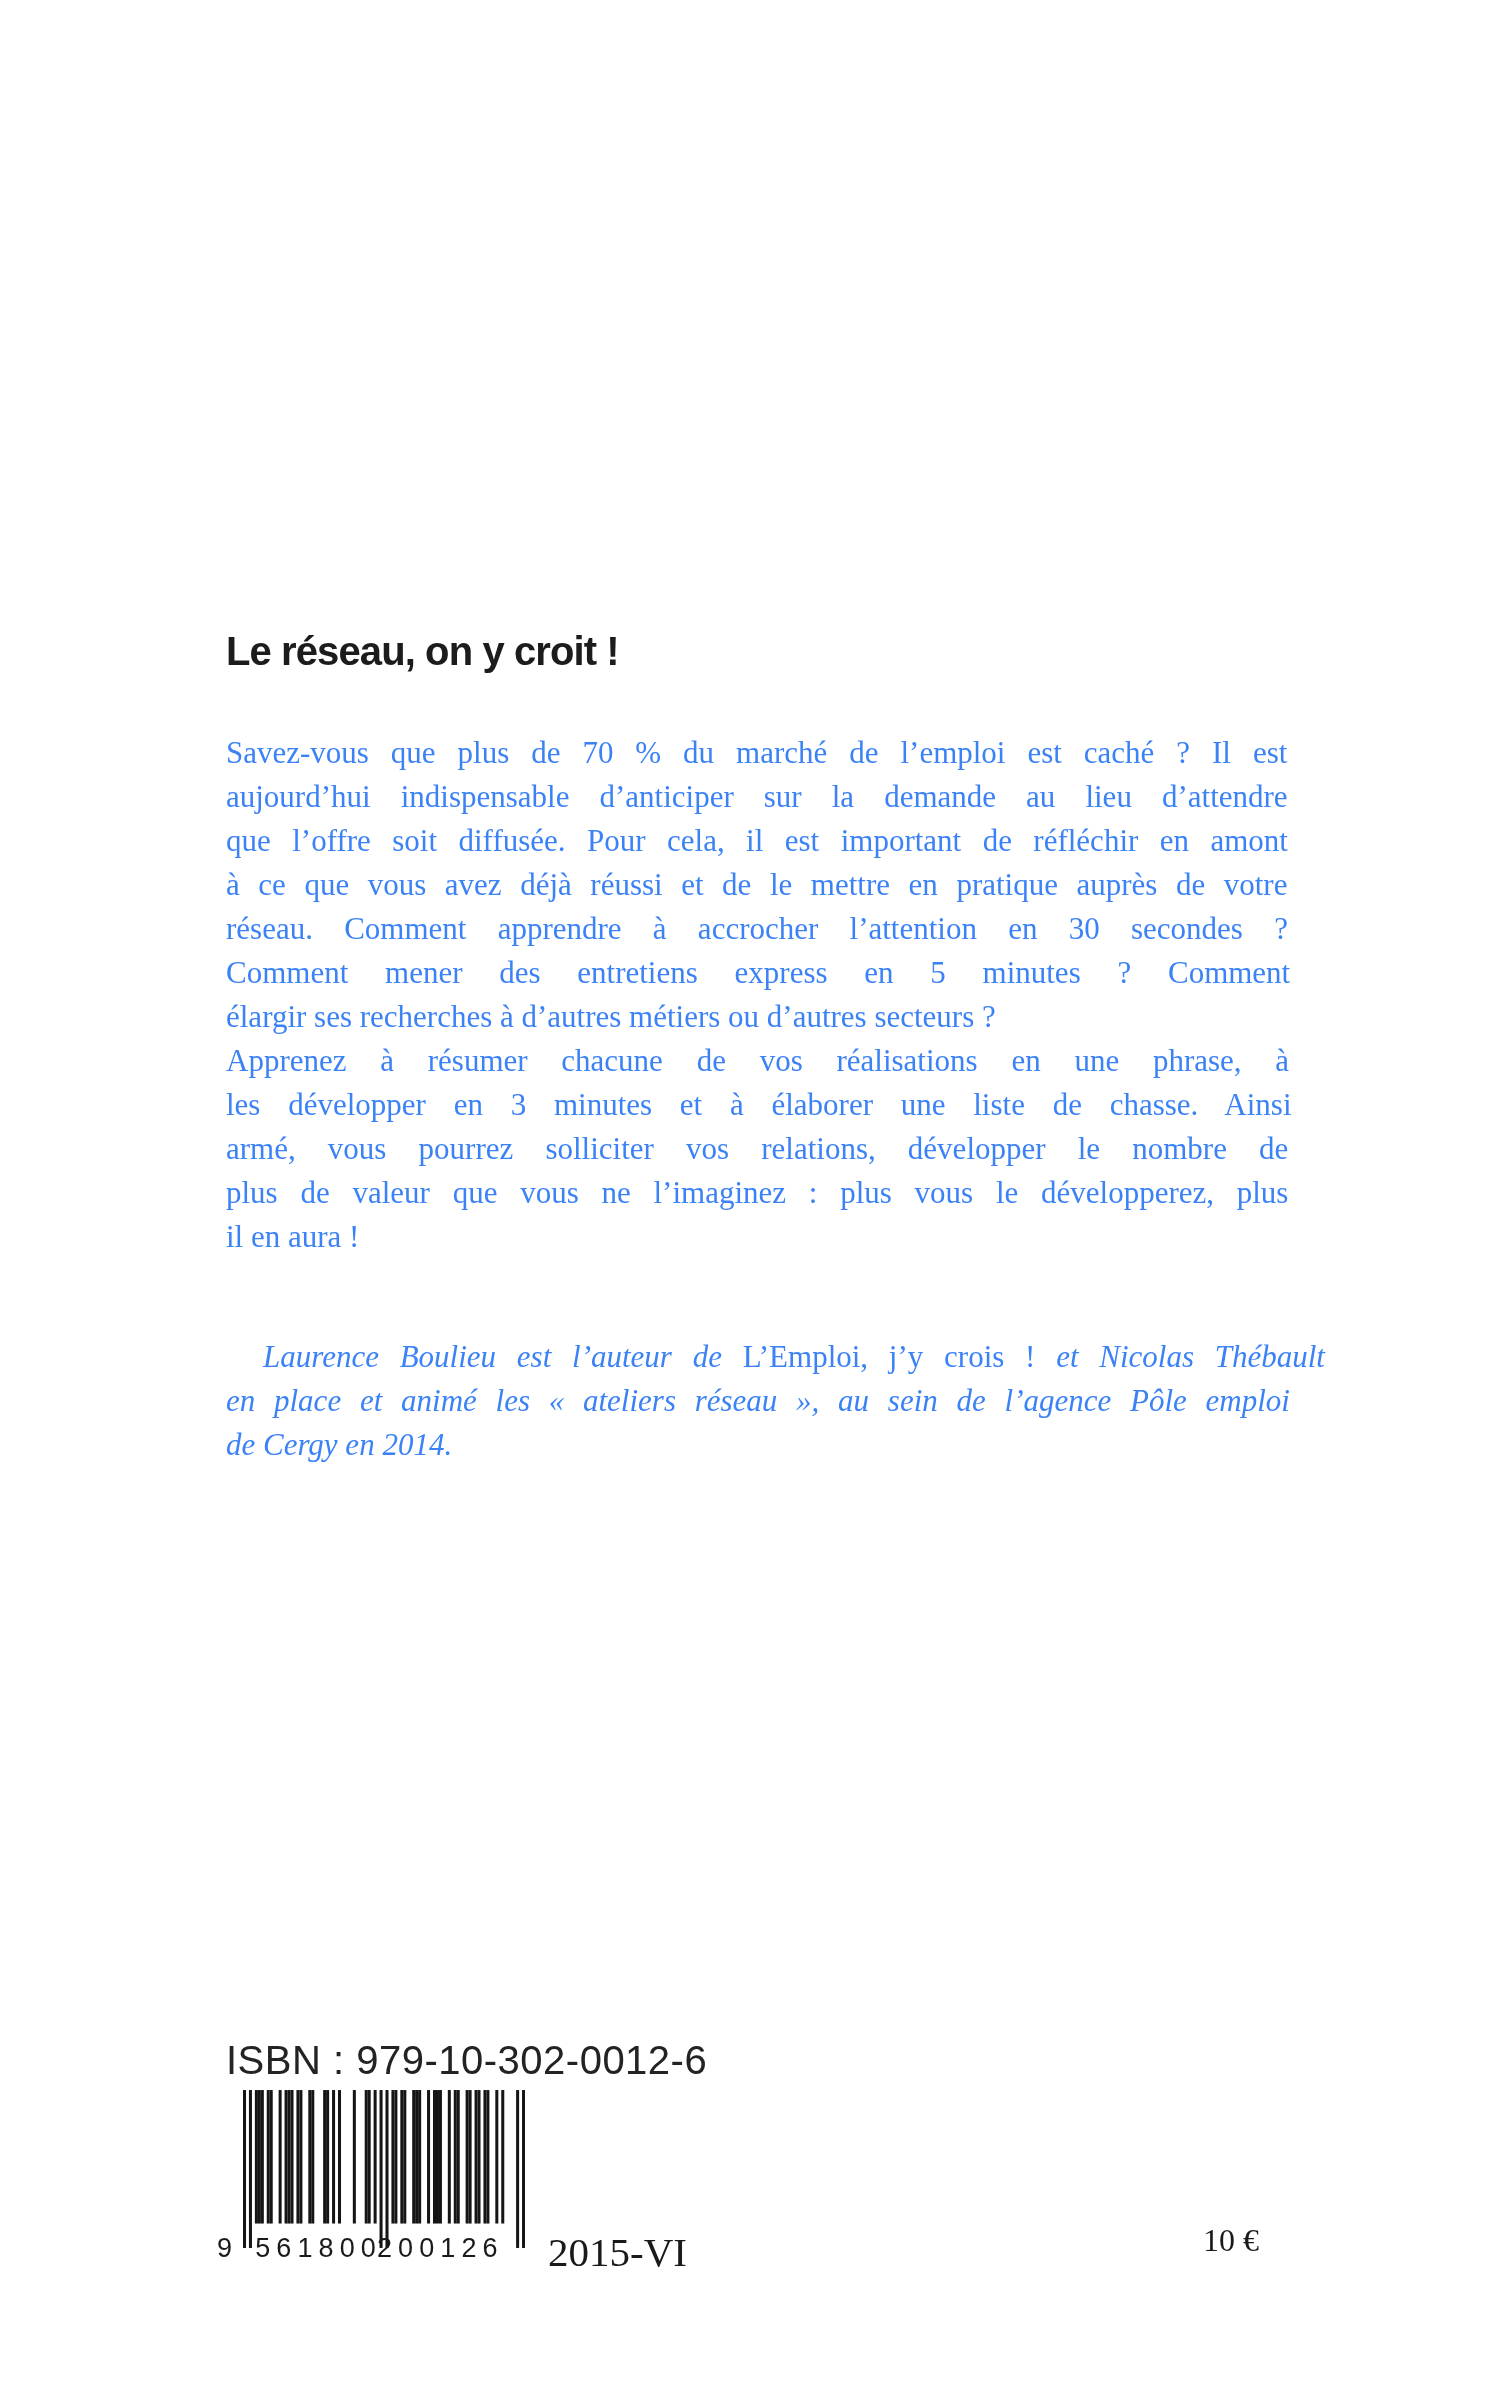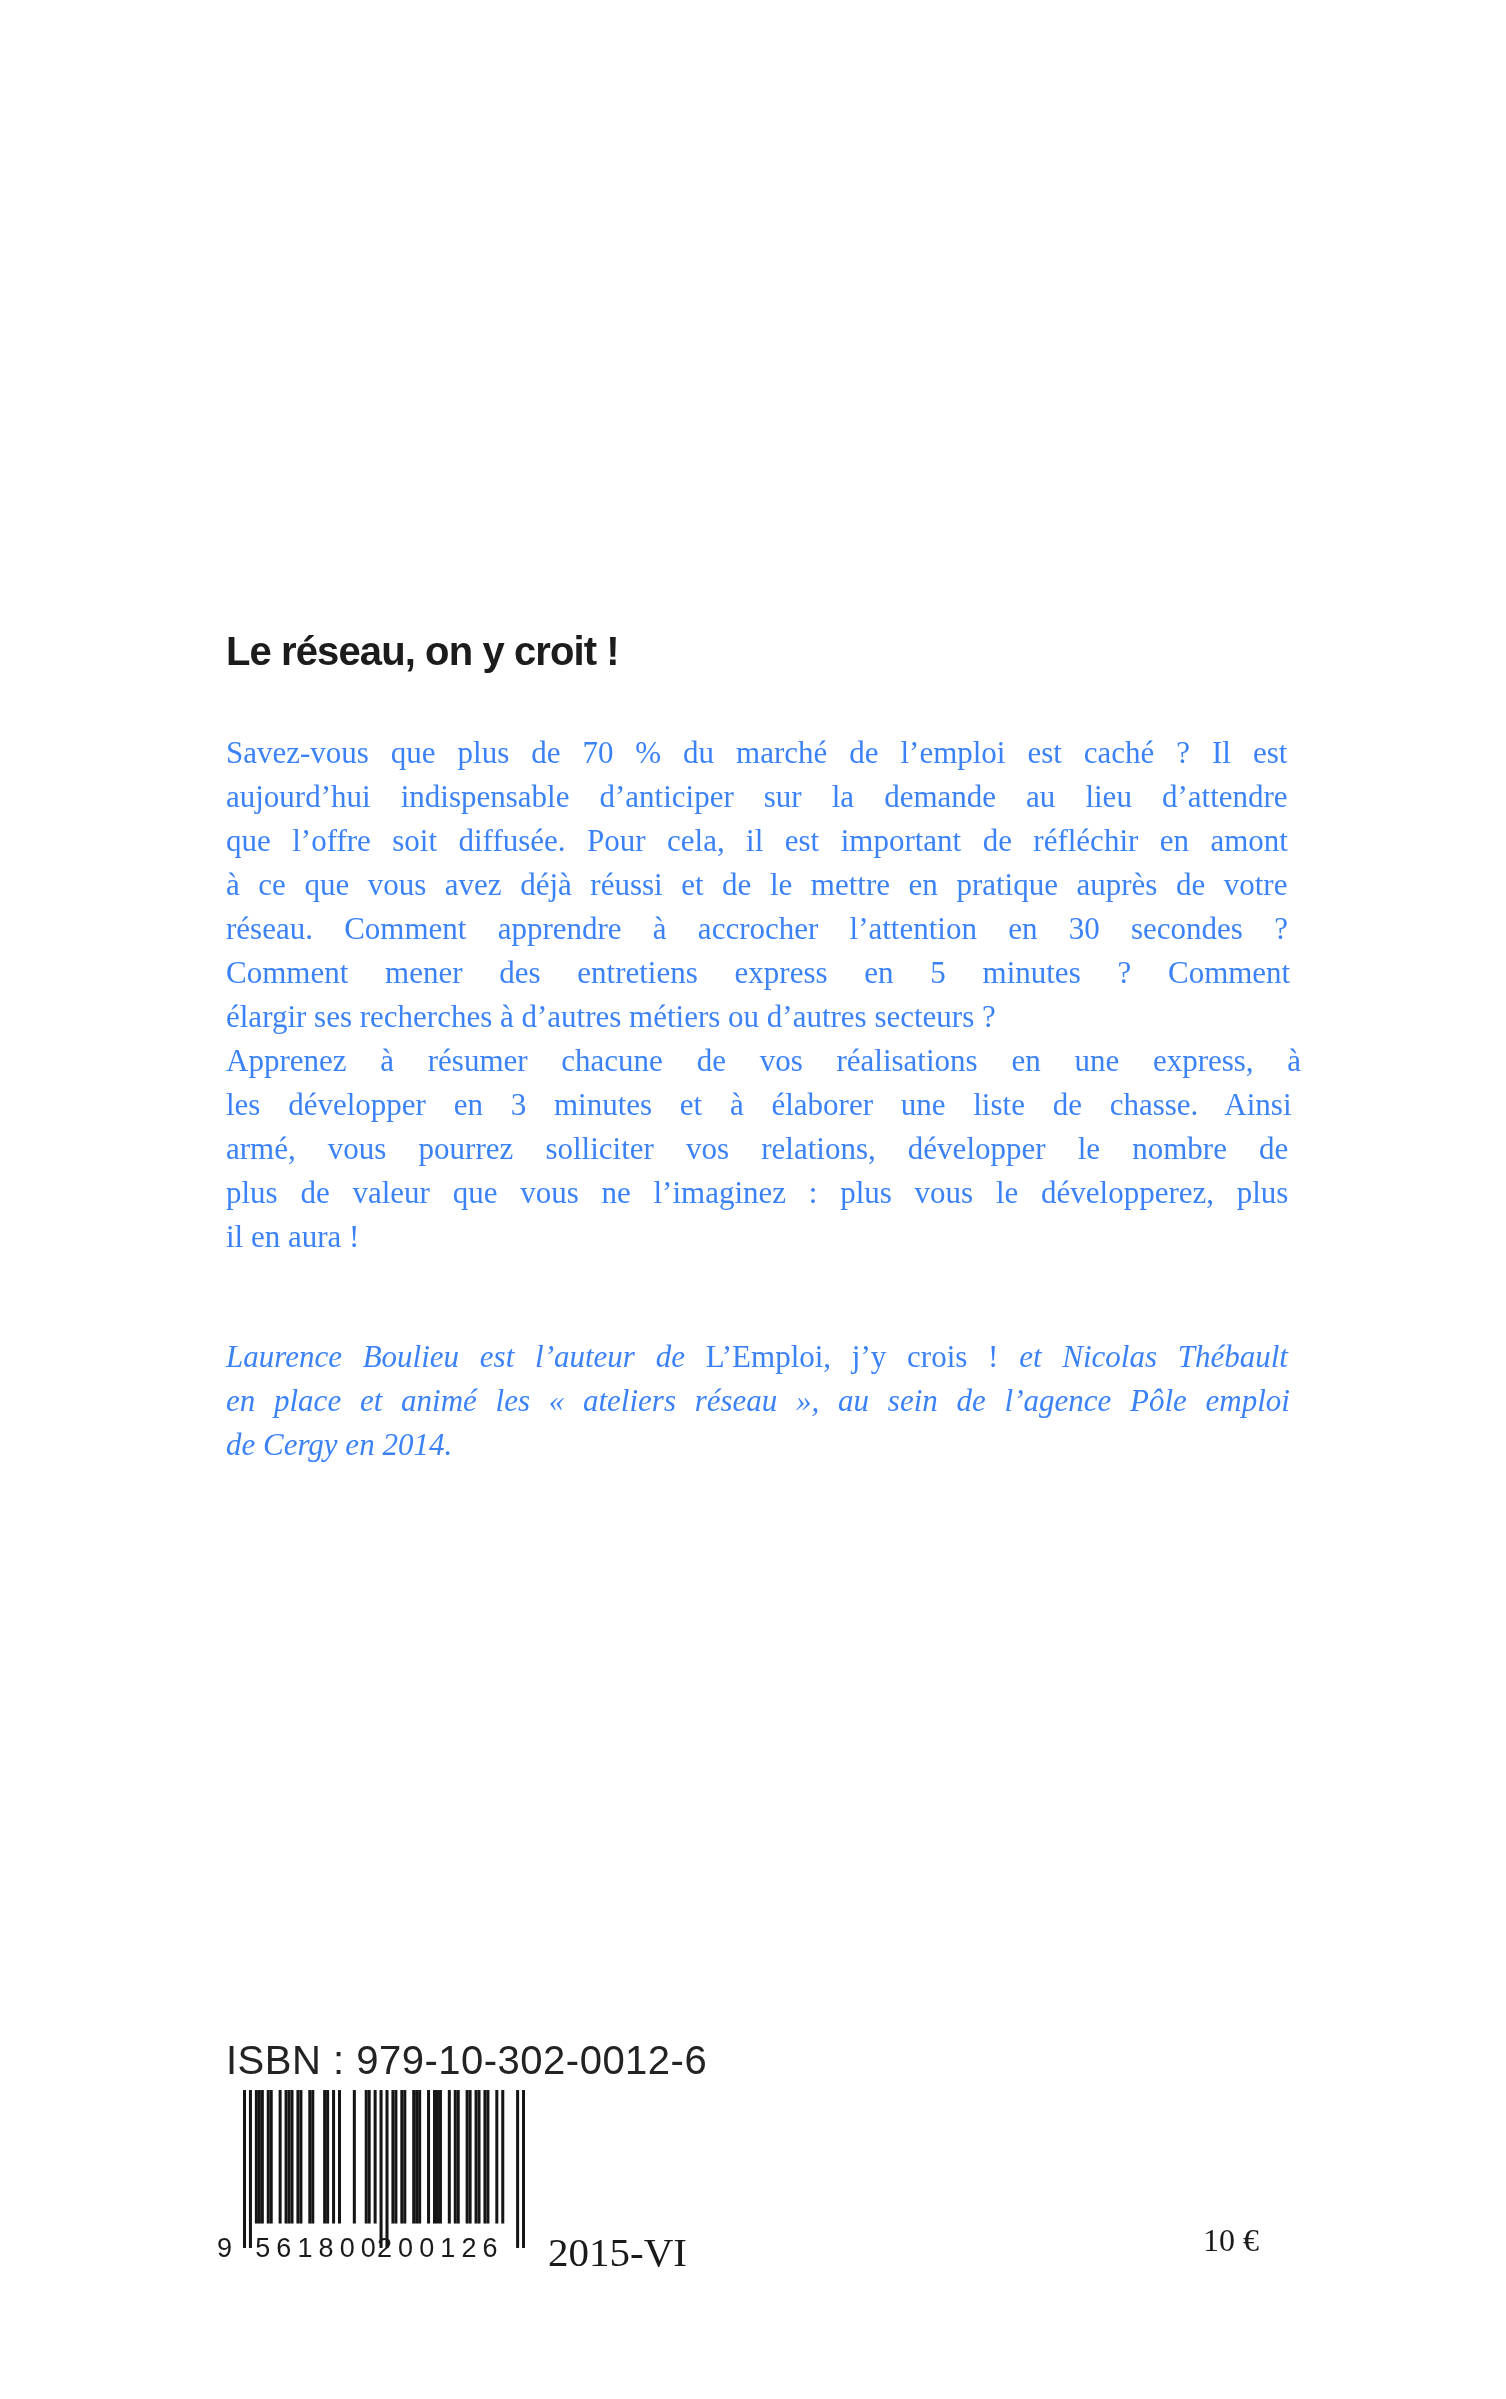--- a/index.html
+++ b/index.html
@@ -105,30 +105,30 @@
   <h1 class="title">Le réseau, on y croit !</h1>
 
   <div class="body-block">
     <div class="line jl"><span style="word-spacing: 14.2px;">Savez-vous que plus de 70 % du marché de l’emploi est caché ? Il est</span></div>
     <div class="line jl"><span style="word-spacing: 22.3px;">aujourd’hui indispensable d’anticiper sur la demande au lieu d’attendre</span></div>
     <div class="line jl"><span style="word-spacing: 13.7px;">que l’offre soit diffusée. Pour cela, il est important de réfléchir en amont</span></div>
     <div class="line jl"><span style="word-spacing: 10.8px;">à ce que vous avez déjà réussi et de le mettre en pratique auprès de votre</span></div>
     <div class="line jl"><span style="word-spacing: 23.5px;">réseau. Comment apprendre à accrocher l’attention en 30 secondes ?</span></div>
     <div class="line jl"><span style="word-spacing: 29px;">Comment mener des entretiens express en 5 minutes ? Comment</span></div>
     <div class="line ll"><span>élargir ses recherches à d’autres métiers ou d’autres secteurs ?</span></div>
-    <div class="line jl"><span style="word-spacing: 26px;">Apprenez à résumer chacune de vos réalisations en une express, à</span></div>
+    <div class="line jl"><span style="word-spacing: 26px;">Apprenez à résumer chacune de vos réalisations en une phrase, à</span></div>
     <div class="line jl"><span style="word-spacing: 20px;">les développer en 3 minutes et à élaborer une liste de chasse. Ainsi</span></div>
     <div class="line jl"><span style="word-spacing: 24.4px;">armé, vous pourrez solliciter vos relations, développer le nombre de</span></div>
     <div class="line jl"><span style="word-spacing: 15px;">plus de valeur que vous ne l’imaginez : plus vous le développerez, plus</span></div>
     <div class="line ll"><span>il en aura !</span></div>
   </div>
 
   <div class="author-block">
     <div class="line jl">
-      <span style="word-spacing: 13px;"><span>Laurence Boulieu est l’auteur de </span><span class="rm">L’Emploi, j’y crois ! </span><span>et Nicolas Thébault</span></span>
+      <span style="word-spacing: 13px; margin-left: 37px;"><span>Laurence Boulieu est l’auteur de </span><span class="rm">L’Emploi, j’y crois ! </span><span>et Nicolas Thébault</span></span>
     </div>
     <div class="line jl"><span style="word-spacing: 11px;">en place et animé les « ateliers réseau », au sein de l’agence Pôle emploi</span></div>
     <div class="line ll"><span>de Cergy en 2014.</span></div>
   </div>
 
   <div class="isbn">ISBN : 979-10-302-0012-6</div>
 
   <div class="barcode">
     <svg width="282" height="158" viewBox="0 0 300 168" fill="#151515">
         <rect x="0.00" y="0" width="3.21" height="168"></rect>

